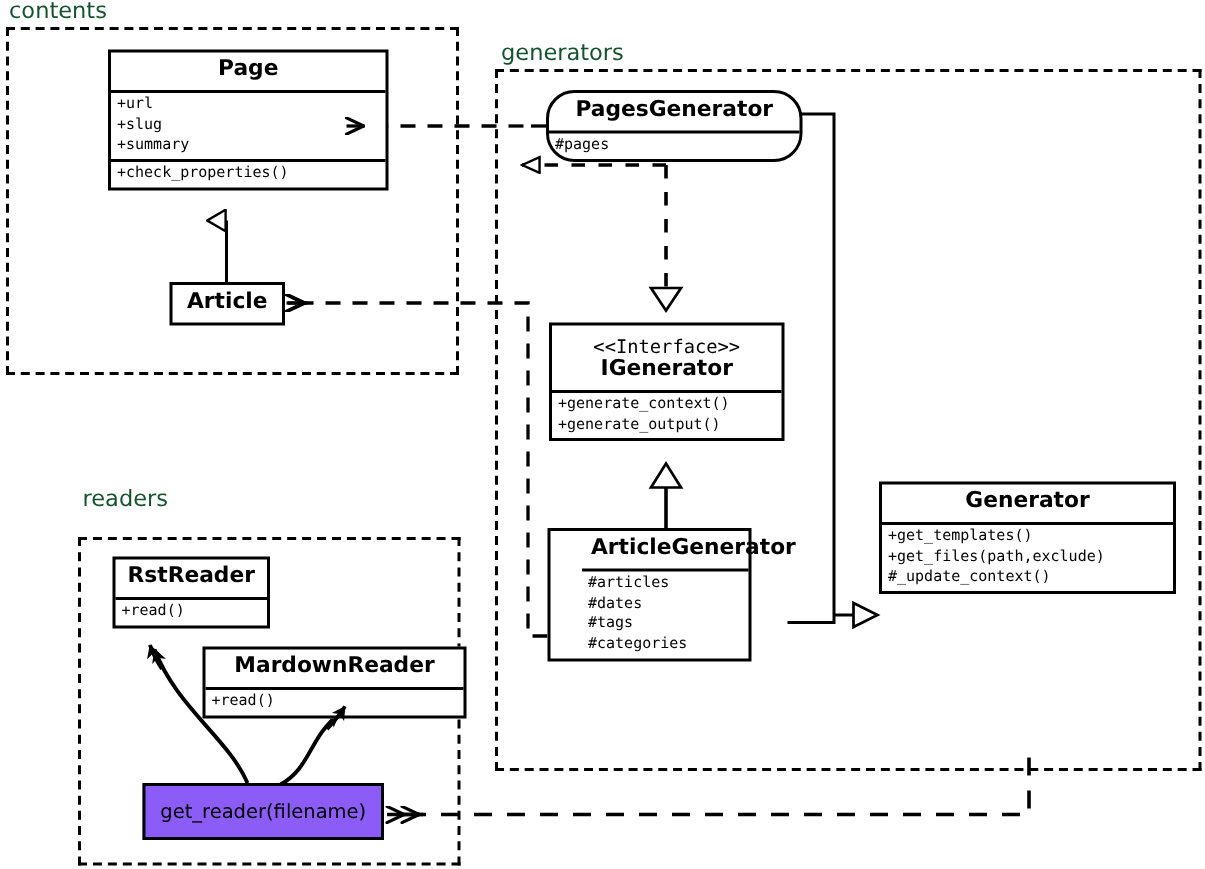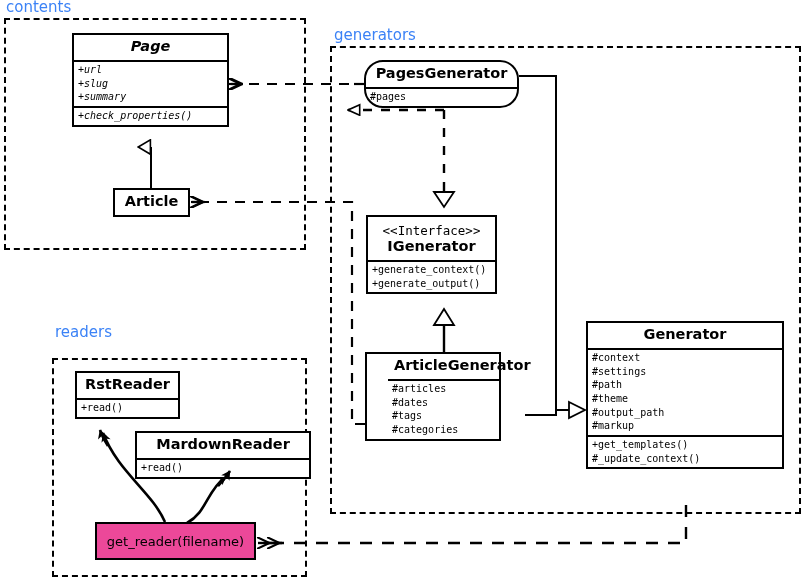--- a/index.html
+++ b/index.html
@@ -21,21 +21,21 @@
   .package {
     position: absolute;
     border: 2px dashed #000000;
     box-sizing: border-box;
     background: transparent;
   }
   .package-label {
     position: absolute;
     font-family: "DejaVu Sans", sans-serif;
     font-size: 15px;
-    color: #3b82f6;
+    color: #14532d;
     line-height: 1;
     white-space: nowrap;
     background: #ffffff;
     padding: 0 2px;
   }
   
   .uml-class {
     position: absolute;
     border: 2px solid #000000;
     background: #ffffff;
@@ -69,21 +69,21 @@
     font-family: "DejaVu Sans Mono", monospace;
     font-size: 10px;
     color: #000000;
     line-height: 1.37;
     padding: 0 3px 0 4px;
     white-space: nowrap;
   }
   .plain-box {
     position: absolute;
     border: 2px solid #000000;
-    background: #ec4899;
+    background: #8b5cf6;
     box-sizing: border-box;
     display: flex;
     align-items: center;
     justify-content: center;
     z-index: 5;
   }
   .plain-box-label {
     font-family: "DejaVu Sans", sans-serif;
     font-size: 13px;
     color: #000000;
@@ -182,44 +182,44 @@
 
     <g>
       <path d="M165,522 C152,492 118,472 103,433" stroke="#000000" stroke-width="2.6" fill="none" marker-end="url(#filledArrow)"></path>
     </g>
 
     <g>
       <path d="M187,523 C207,512 206,492 226,476" stroke="#000000" stroke-width="2.6" fill="none" marker-end="url(#filledArrow)"></path>
     </g>
   </svg>
 
-  <div class="uml-class" style="left:72px; top:33px; width:157px;font-style:italic;">
+  <div class="uml-class" style="left:72px; top:33px; width:187px;">
     <div class="uml-name">Page</div>
     <div class="uml-compartment">
       <div class="uml-member">+url</div>
       <div class="uml-member">+slug</div>
       <div class="uml-member">+summary</div>
     </div>
     <div class="uml-compartment">
       <div class="uml-member">+check_properties()</div>
     </div>
   </div>
 
   <div class="uml-class" style="left:113px; top:188px; width:77px;">
     <div class="uml-name">Article</div>
   </div>
 
-  <div class="uml-class" style="left:364px; top:60px; width:155px;border-radius:19px;">
+  <div class="uml-class" style="left:364px; top:60px; width:171px;border-radius:19px;">
     <div class="uml-name">PagesGenerator</div>
     <div class="uml-compartment">
       <div class="uml-member">#pages</div>
     </div>
   </div>
 
-  <div class="uml-class" style="left:366px; top:215px; width:131px;">
+  <div class="uml-class" style="left:366px; top:215px; width:157px;">
     <div class="uml-name" style="padding-top:6px;">
       <div class="uml-stereotype">&lt;&lt;Interface&gt;&gt;</div>
       <div>IGenerator</div>
     </div>
     <div class="uml-compartment">
       <div class="uml-member">+generate_context()</div>
       <div class="uml-member">+generate_output()</div>
     </div>
   </div>
 
@@ -229,29 +229,22 @@
       <div class="uml-member">#articles</div>
       <div class="uml-member">#dates</div>
       <div class="uml-member">#tags</div>
       <div class="uml-member">#categories</div>
     </div>
   </div>
 
   <div class="uml-class" style="left:586px; top:321px; width:198px;">
     <div class="uml-name">Generator</div>
     <div class="uml-compartment">
-      <div class="uml-member">#context</div>
-      <div class="uml-member">#settings</div>
-      <div class="uml-member">#path</div>
-      <div class="uml-member">#theme</div>
-      <div class="uml-member">#output_path</div>
-      <div class="uml-member">#markup</div>
-    </div>
-    <div class="uml-compartment">
       <div class="uml-member">+get_templates()</div>
+      <div class="uml-member">+get_files(path,exclude)</div>
       <div class="uml-member">#_update_context()</div>
     </div>
   </div>
 
   <div class="uml-class" style="left:75px; top:371px; width:105px;">
     <div class="uml-name">RstReader</div>
     <div class="uml-compartment">
       <div class="uml-member">+read()</div>
     </div>
   </div>

